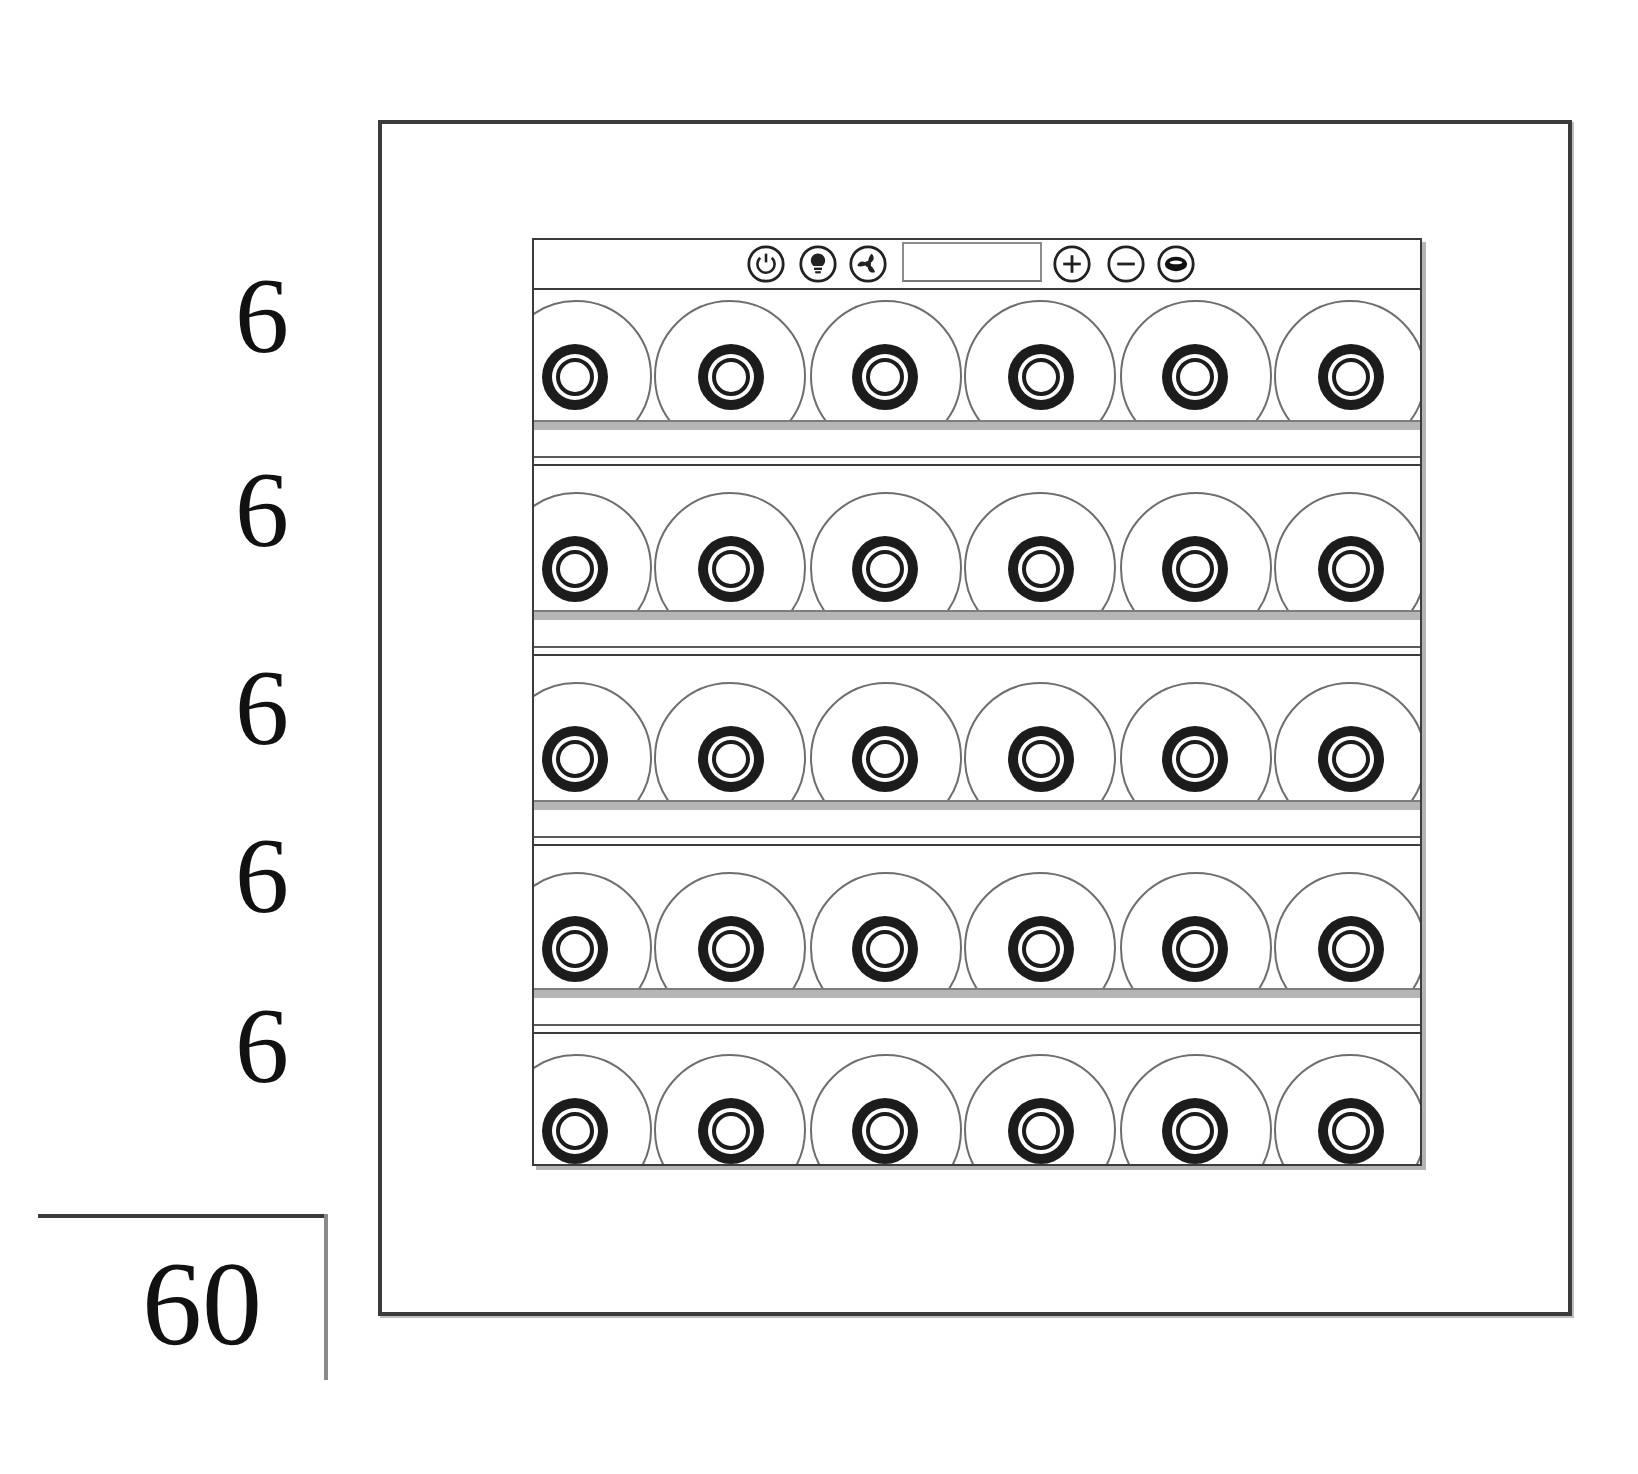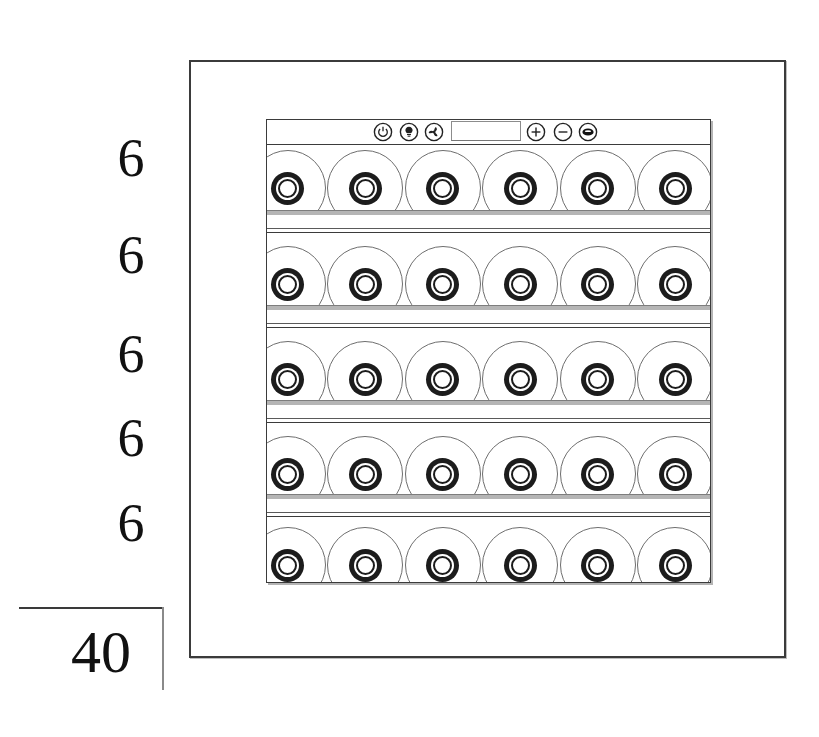--- a/index.html
+++ b/index.html
@@ -89,21 +89,21 @@
   <div id="labels-layer">
       <div class="qty-label" style="left: 131px; top: 158px;">6</div>
       <div class="qty-label" style="left: 131px; top: 255px;">6</div>
       <div class="qty-label" style="left: 131px; top: 354px;">6</div>
       <div class="qty-label" style="left: 131px; top: 438px;">6</div>
       <div class="qty-label" style="left: 131px; top: 523px;">6</div>
     </div>
 
   <div class="bracket-h"></div>
   <div class="bracket-v"></div>
-  <div class="total-label" style="left:101px; top:652px;">40</div>
+  <div class="total-label" style="left:101px; top:652px;">60</div>
 
   <div class="cabinet">
     <div class="door">
 
       <div class="control-panel">
 
         <button class="cp-btn" style="left:106px;">
           <svg width="20" height="20" viewBox="0 0 20 20">
             <circle cx="10" cy="10" r="8.6" fill="#fff" stroke="#222" stroke-width="1.4"></circle>
             <path d="M7.1 6.9 a4.3 4.3 0 1 0 5.8 0" fill="none" stroke="#222" stroke-width="1.3"></path>

